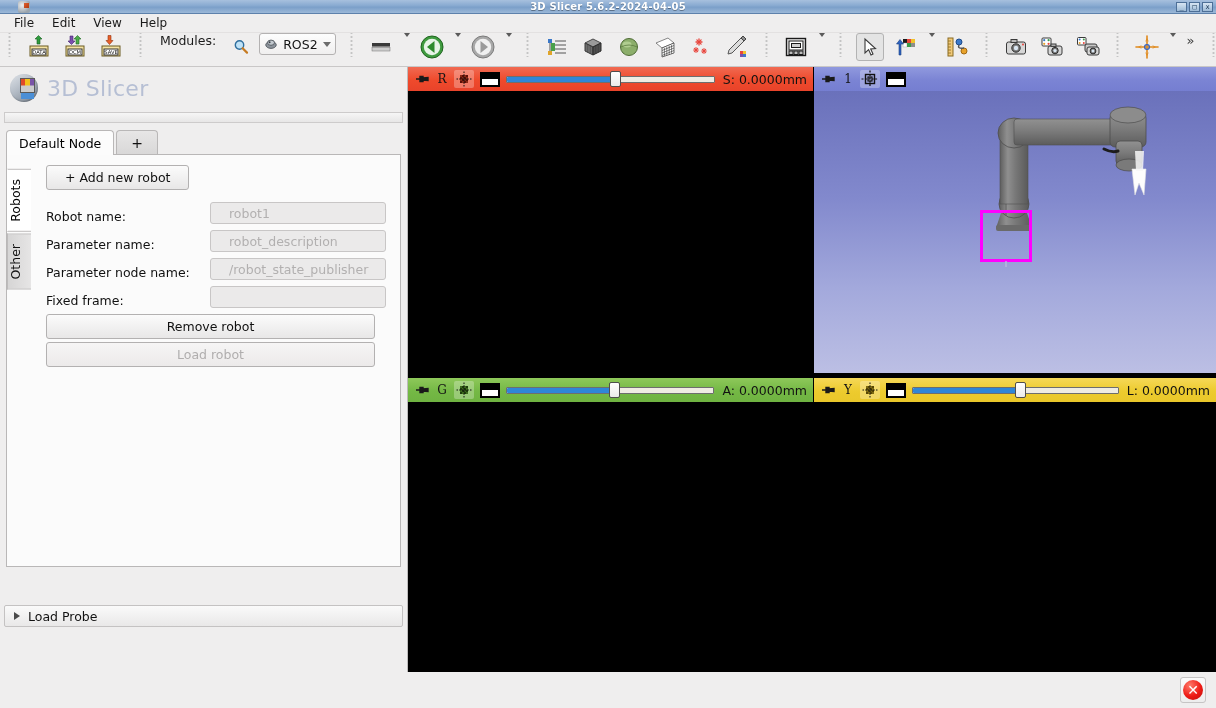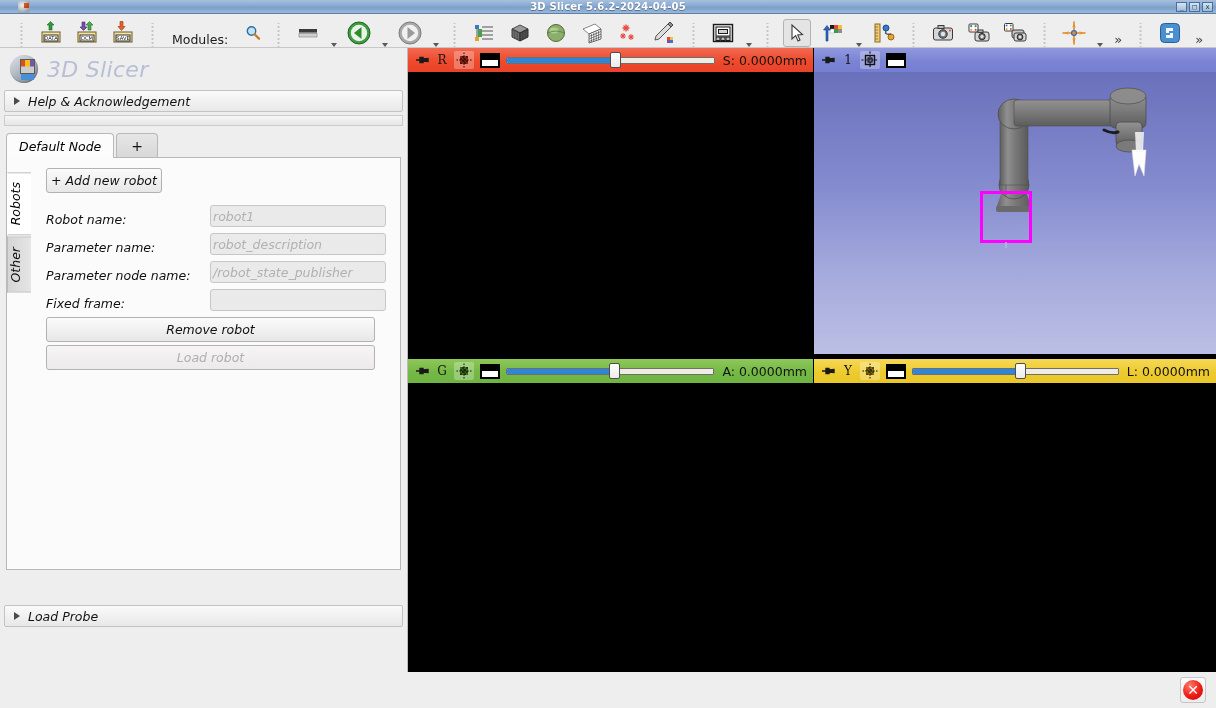--- a/index.html
+++ b/index.html
@@ -48,21 +48,21 @@
     display: flex; align-items: center; padding-left: 6px; gap: 2px;
     border-bottom: 1px solid #e3e1e1;
   }
   .menu-item {
     padding: 2px 8px; font-size: 12px; color: #1a1a1a; cursor: default;
   }
 
   
   .toolbar {
     height: 34px; flex: 0 0 34px; background: #efeeee;
-    display: flex; align-items: flex-end; padding: 0 14px; gap: 8px;
+    display: flex; align-items: flex-start; padding: 0 2px; gap: 8px;
     border-bottom: 1px solid #c9c7c7;
   }
   .tsep {
     width: 7px; height: 24px; margin: 0 4px; flex: 0 0 7px;
     background-image: radial-gradient(circle, #b9b9b9 1px, transparent 1.2px);
     background-size: 3px 4px; background-position: center; background-repeat: repeat-y;
     opacity: .8;
   }
   .tbtn {
     width: 28px; height: 28px; display: flex; align-items: center; justify-content: center;
@@ -88,21 +88,20 @@
   }
 
   
   .body { flex: 1; display: flex; min-height: 0; }
 
   
   .panel {
     width: 408px; flex: 0 0 408px; background: #efeeee;
     display: flex; flex-direction: column; border-right: 1px solid #bdbbbb;
     position: relative;
-    font-style: italic;
   }
   .brand { height: 42px; display: flex; align-items: center; gap: 9px; padding: 0 10px; }
   .brand-logo {
     width: 28px; height: 28px; border-radius: 50%;
     background: linear-gradient(145deg,#dfe3e8 0%, #b4bcc6 45%, #79838f 100%);
     position: relative; box-shadow: inset -1px -1px 2px rgba(0,0,0,.25);
   }
   .brand-logo::after {
     content: ""; position: absolute; right: 3px; top: 4px; width: 13px; height: 13px;
     background:
@@ -164,28 +163,28 @@
   .vtab.active { background: #ffffff; border-right-color: #ffffff; color:#000; }
 
   .form { flex: 1; padding: 10px 14px 0 4px; }
   .btn {
     border: 1px solid #b3b1b1; border-radius: 3px;
     background: linear-gradient(to bottom,#fbfbfb,#e8e7e7);
     font-size: 12.5px; color: #111; padding: 4px 10px; text-align: center;
   }
   .btn.disabled { color: #b0aeae; background: linear-gradient(to bottom,#f6f5f5,#eceaea); }
   .addrow { margin: 0 0 12px 11px; }
-  .addbtn { display: inline-block; padding: 4px 4px; }
+  .addbtn { display: inline-block; padding: 4px 18px; }
   .frow { display: flex; align-items: flex-end; margin-bottom: 6px; padding-left: 11px; }
   .flabel { font-size: 12.5px; color: #111; flex: 1; white-space: nowrap; }
   .finput {
     width: 176px; flex: 0 0 176px; height: 22px;
     border: 1px solid #c8c6c6; border-radius: 3px;
     background: #ebeaea;
-    display: flex; align-items: center; padding: 0 2px;
+    display: flex; align-items: center; padding: 0 18px;
     font-size: 12.5px; color: #b2b0b0;
   }
   .wbtn { display: block; width: 329px; margin-left: 11px; margin-top: 3px; }
 
   .panel-spacer { flex: 1; }
   .probe {
     margin: 0 4px 3px 4px; height: 22px;
     background: linear-gradient(to bottom,#fafafa,#e9e8e8);
     border: 1px solid #c4c2c2; border-radius: 2px;
     display: flex; align-items: center; gap: 8px; padding-left: 9px;
@@ -278,20 +277,26 @@
   <div class="titlebar">
     <div class="tb-icon"></div>
     <div class="tb-title">3D Slicer 5.6.2-2024-04-05</div>
     <div class="tb-btns">
       <div class="tb-btn">_</div>
       <div class="tb-btn">□</div>
       <div class="tb-btn">x</div>
     </div>
   </div>
 
+  <div class="menubar">
+    <div class="menu-item"><span>File</span></div>
+    <div class="menu-item"><span>Edit</span></div>
+    <div class="menu-item"><span>View</span></div>
+    <div class="menu-item"><span>Help</span></div>
+  </div>
 
   <div class="toolbar">
     <div class="tsep"></div>
 
     <div class="tbtn">
       <svg width="24" height="24" viewBox="0 0 24 24">
         <rect x="3" y="11" width="18" height="10" fill="#f5e3a3" stroke="#6b5a20"></rect>
         <rect x="5" y="14" width="14" height="6" fill="#fff" stroke="#333"></rect>
         <text x="12" y="19.3" font-size="5.2" text-anchor="middle" fill="#111" font-family="DejaVu Sans">DATA</text>
         <path d="M10 9 L10 4 L8 4 L11.5 0.5 L15 4 L13 4 L13 9 Z" fill="#2e9b3e" stroke="#17601f" stroke-width=".6"></path>
@@ -316,20 +321,29 @@
     </div>
 
     <div class="tsep"></div>
 
     <span class="mod-label">Modules:</span>
     <div class="tbtn" style="width:20px;flex:0 0 20px;">
       <svg width="16" height="16" viewBox="0 0 16 16">
         <circle cx="6.5" cy="6" r="4.2" fill="#bfe2f7" stroke="#2f6f9e" stroke-width="1.4"></circle>
         <line x1="9.6" y1="9.2" x2="14" y2="13.6" stroke="#c67b22" stroke-width="2.2" stroke-linecap="round"></line>
       </svg>
+    </div>
+    <div class="mod-combo">
+      <svg width="14" height="14" viewBox="0 0 16 16">
+        <ellipse cx="8" cy="9" rx="6" ry="4" fill="#8d949c" stroke="#4a5158"></ellipse>
+        <ellipse cx="8" cy="6.5" rx="4" ry="3" fill="#c3c9cf" stroke="#4a5158"></ellipse>
+        <circle cx="6.4" cy="6" r="1.1" fill="#3a4047"></circle>
+      </svg>
+      <span class="txt">ROS2</span>
+      <span class="caret"></span>
     </div>
 
     <div class="tsep"></div>
 
     <div class="tbtn">
       <svg width="24" height="24" viewBox="0 0 24 24">
         <rect x="3" y="8" width="18" height="3.6" fill="#3a3a3a"></rect>
         <rect x="3" y="12.4" width="18" height="3.6" fill="#cfcfcf" stroke="#6f6f6f" stroke-width=".5"></rect>
       </svg>
     </div>
@@ -558,24 +572,20 @@
   </div>
 
   <div class="body">
 
     <div class="panel">
       <div class="brand">
         <div class="brand-logo"></div>
         <div class="brand-text">3D Slicer</div>
       </div>
 
-      <div class="collapsible">
-        <span class="tri-right"></span>
-        <span>Help &amp; Acknowledgement</span>
-      </div>
       <div class="thinbar"></div>
 
       <div class="tabrow">
         <div class="tab active">
           <span>Default Node</span>
         </div>
         <div class="tab plus">
           <span>+</span>
         </div>
       </div>

